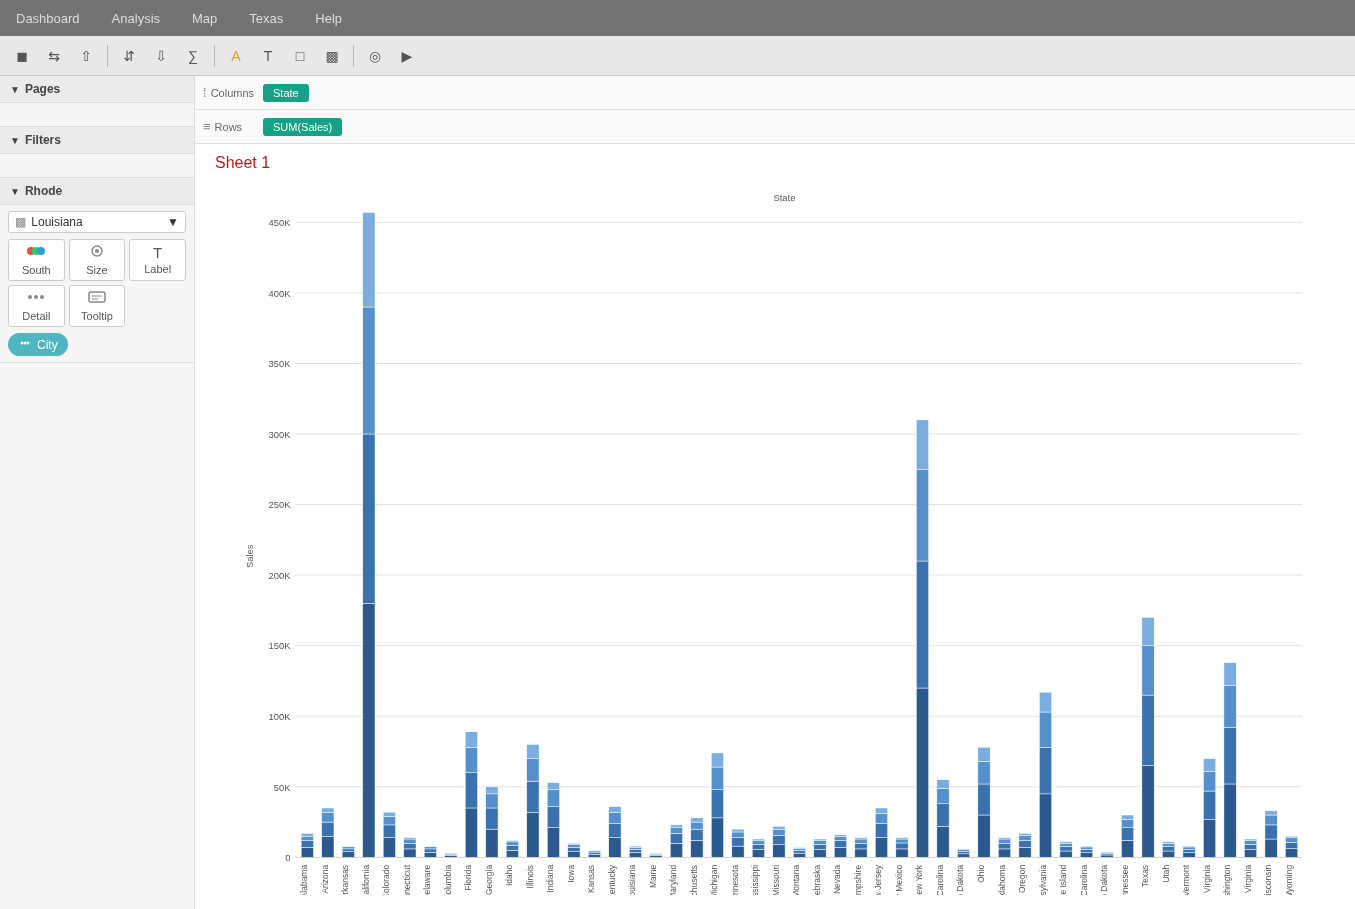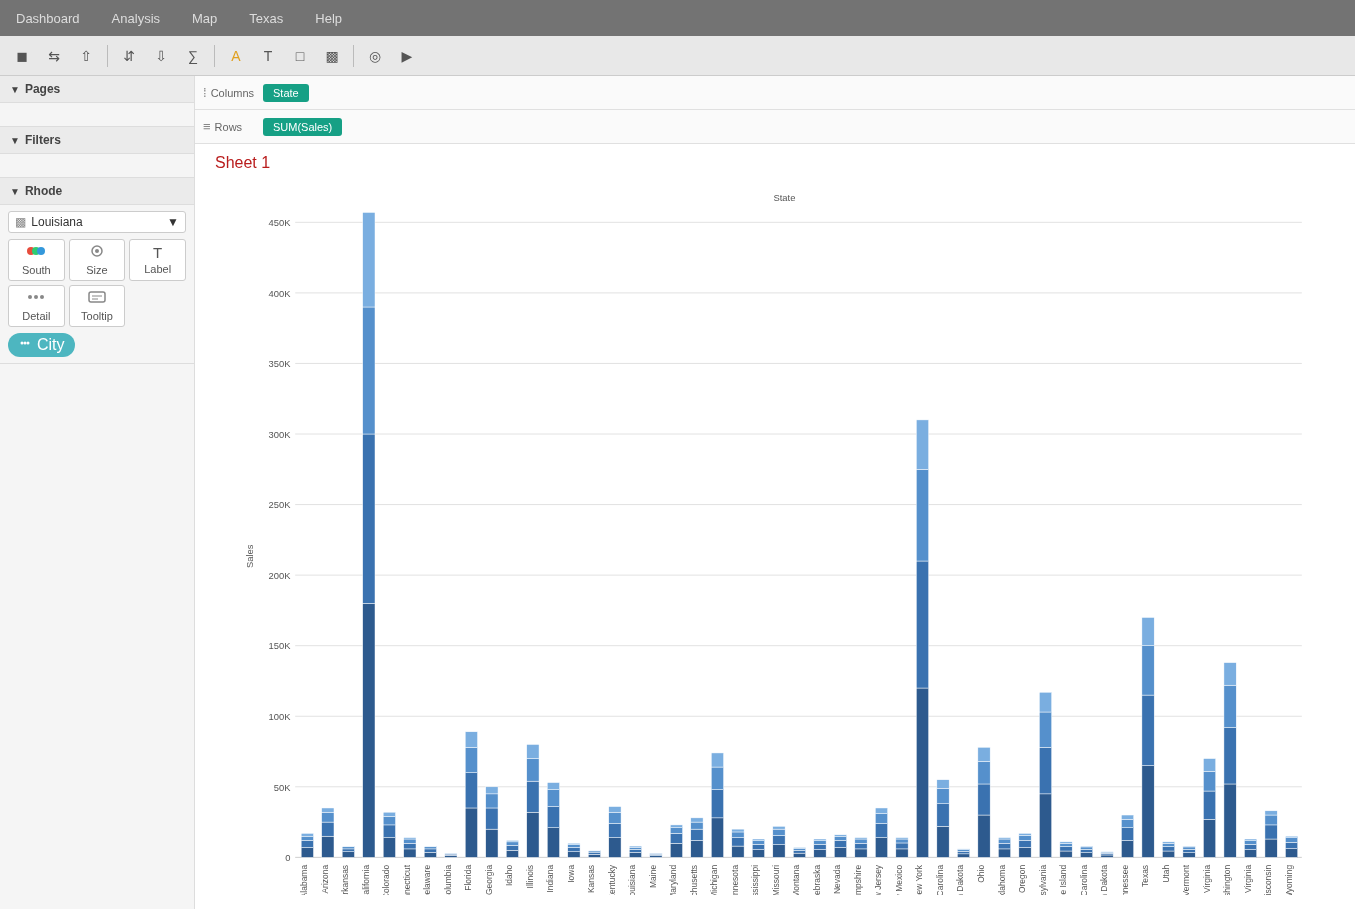--- a/index.html
+++ b/index.html
@@ -112,21 +112,21 @@
       color: #555;
     }
     .marks-card .icon { font-size: 16px; display: block; margin-bottom: 2px; }
 
     
     .detail-pill {
       background: #4db6c0;
       color: white;
       border-radius: 12px;
       padding: 3px 10px;
-      font-size: 16px;
+      font-size: 12px;
       display: flex;
       align-items: center;
       gap: 5px;
       margin-top: 6px;
       width: fit-content;
     }
 
     
     #right-content {
       flex: 1;

